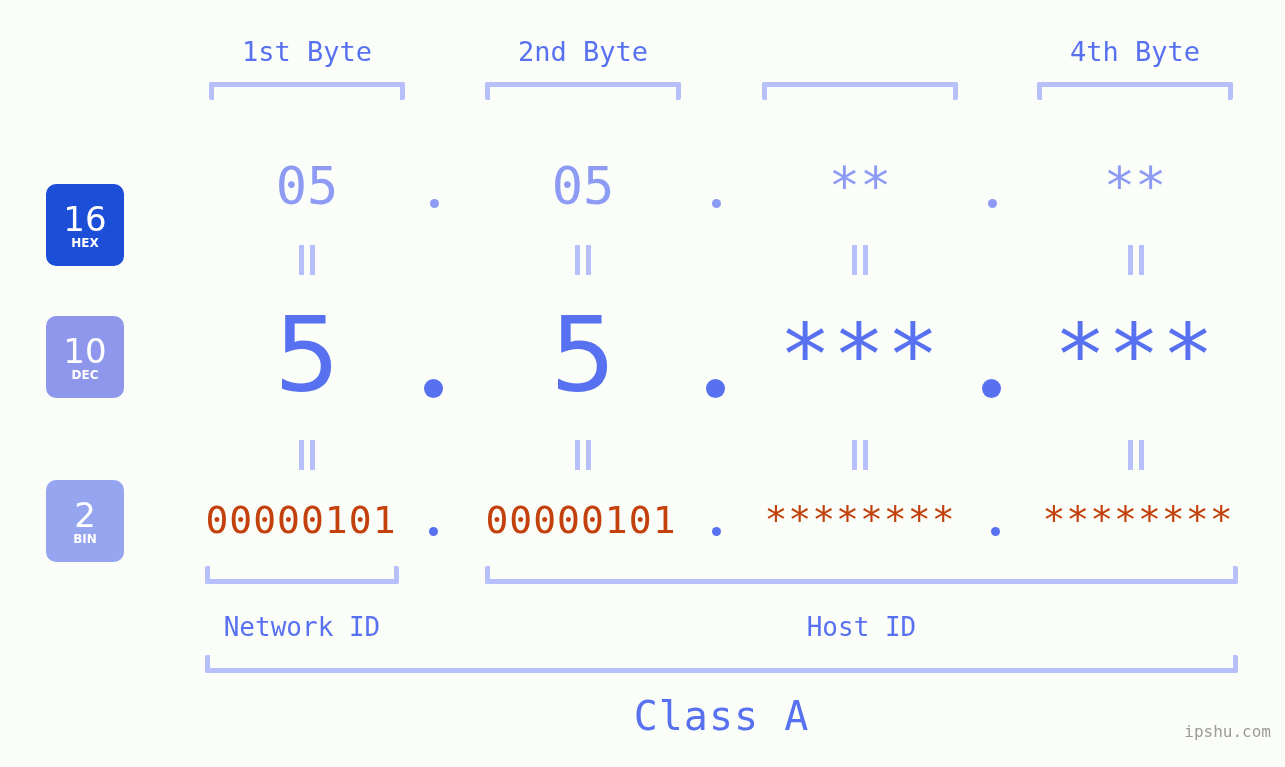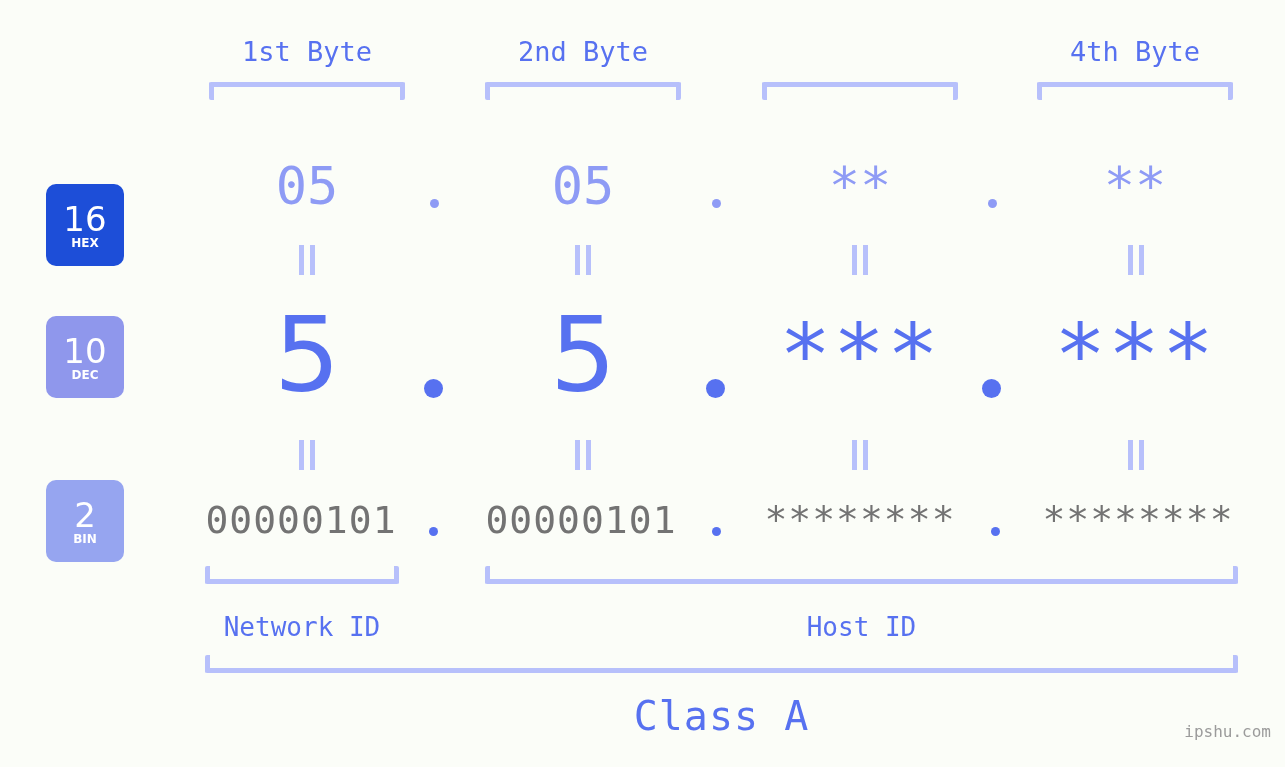--- a/index.html
+++ b/index.html
@@ -106,21 +106,21 @@
     line-height: 120px;
     font-family: "DejaVu Sans", sans-serif;
   }
   .row-dec .cell.stars {
     font-family: "DejaVu Sans Mono", monospace;
     font-size: 86px;
     letter-spacing: 2px;
   }
   .row-bin .cell {
     font-size: 38px;
-    color: #737373;
+    color: #c2410c;
     height: 48px;
     line-height: 48px;
     letter-spacing: 1px;
   }
 
   
   .eqmark {
     position: absolute;
     width: 24px;
     height: 30px;

